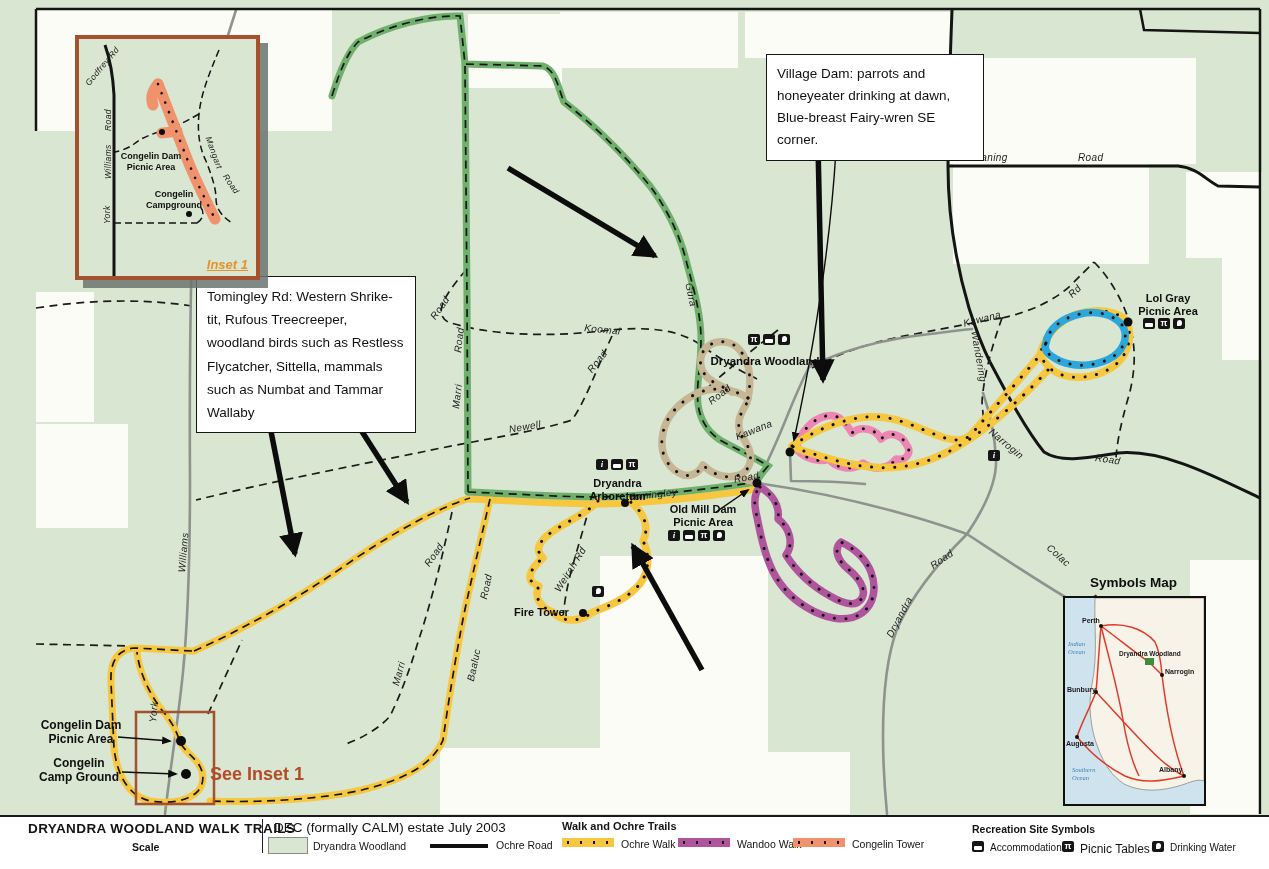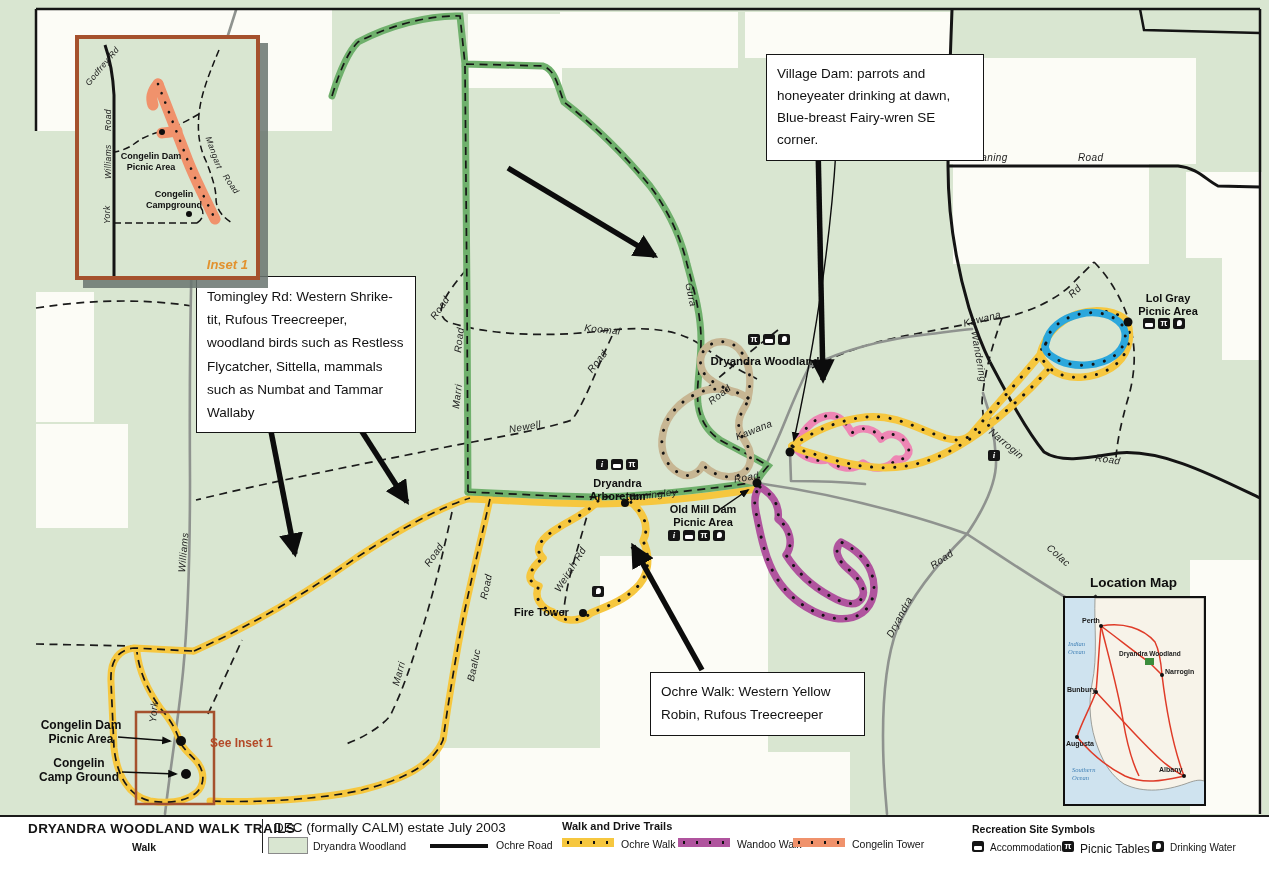--- a/index.html
+++ b/index.html
@@ -22,21 +22,21 @@
   .sym-picnic::after{content:"\03c0";font-size:9px;}
   .sym-accom::after{content:"";left:2px;right:2px;top:5px;bottom:2px;background:#fff;border-radius:1px;}
   .sym-water::after{content:"";left:3.5px;width:5px;top:2px;height:6px;background:#fff;border-radius:50% 50% 50% 0;}
   
   #inset{position:absolute;left:75px;top:35px;width:177px;height:237px;
          border:4px solid var(--inset-border,#a5512d);background:var(--map-green,#d9e6d1);
          box-shadow:8px 8px 0 rgba(104,116,112,.85);}
   #inset .rl{font-size:8.5px;}
   #inset .pl{font-size:9px;}
   #inset-title{position:absolute;right:8px;bottom:4px;font:bold italic 13px "Liberation Sans",sans-serif;
-               color:var(--inset-title,#e2922e);}
+               color:var(--inset-title,#e2922e);text-decoration:underline;}
   
   #locmap{position:absolute;left:1063px;top:596px;width:139px;height:206px;
           border:2.5px solid #101010;background:#cfe3ef;}
   #locmap .ll{position:absolute;font:bold 7px/1.15 "Liberation Sans",sans-serif;color:#1a1a1a;white-space:pre-line;}
   #locmap .lo{position:absolute;font:italic 6.5px/1.2 "Liberation Serif",serif;color:#3d7fb5;white-space:pre-line;}
   #locmap-title{position:absolute;left:1090px;top:575px;font:bold 13.5px "Liberation Sans",sans-serif;color:#0d0d0d;}
   
   #legend{position:absolute;left:0;top:815px;width:1269px;height:54px;background:#fff;
           border-top:2px solid #1a1a1a;color:#141414;}
   #legend .t{position:absolute;white-space:nowrap;}
@@ -228,21 +228,21 @@
 Arboretum</div>
   <div class="pl" style="left:647px;top:503px;width:112px">Old Mill Dam
 Picnic Area</div>
   <div class="pl" style="left:1128px;top:292px;width:80px">Lol Gray
 Picnic Area</div>
   <div class="pl" style="left:514px;top:606px;white-space:nowrap">Fire Tower</div>
   <div class="pl" style="left:25px;top:718px;width:112px;font-size:12px">Congelin Dam
 Picnic Area</div>
   <div class="pl" style="left:20px;top:756px;width:118px;font-size:12px">Congelin
 Camp Ground</div>
-  <div class="pl" style="left:210px;top:736px;font-size:12px;color:var(--see-inset-text)">See Inset 1</div>
+  <div class="pl" style="left:210px;top:764px;font-size:18px;color:var(--see-inset-text)">See Inset 1</div>
 
   <div class="symrow" style="left:748px;top:334px">
     <span class="sym sym-picnic"></span>
     <span class="sym sym-accom"></span>
     <span class="sym sym-water"></span>
   </div>
   <div class="symrow" style="left:596px;top:459px">
     <span class="sym sym-info"></span>
     <span class="sym sym-accom"></span>
     <span class="sym sym-picnic"></span>
@@ -260,21 +260,20 @@
   </div>
   <div class="symrow" style="left:988px;top:450px">
     <span class="sym sym-info"></span>
   </div>
   <div class="symrow" style="left:592px;top:586px">
     <span class="sym sym-water"></span>
   </div>
 
   <div class="box" style="left:196px;top:276px;width:198px;line-height:1.72">Tomingley Rd: Western Shrike-tit, Rufous Treecreeper, woodland birds such as Restless Flycatcher, Sittella, mammals such as Numbat and Tammar Wallaby</div>
   <div class="box" style="left:766px;top:54px;width:196px">Village Dam: parrots and honeyeater drinking at dawn, Blue-breast Fairy-wren SE corner.</div>
-  <div class="box" style="left:650px;top:672px;width:193px;line-height:1.7">Ochre Walk: Western Yellow Robin, Rufous Treecreeper</div>
 
   <div id="inset">
     <svg width="177" height="237" viewBox="0 0 177 237" style="position:absolute;left:0;top:0">
       <path d="M 26,6 C 31,20 34,38 35,56 L 35,237" stroke="#141414" stroke-width="3" fill="none"></path>
       <g stroke="#141414" stroke-width="1.5" fill="none" stroke-dasharray="7 4">
         <path d="M 140,11 C 130,35 122,55 120,75 C 118,95 121,110 127,122 C 132,135 137,148 137,160 C 137,171 145,179 153,184"></path>
         <path d="M 120,75 C 106,83 94,89 84,92 C 72,95 62,99 55,105 C 48,110 41,112 36,113"></path>
         <path d="M 35,184 L 118,184"></path>
         <path d="M 118,184 C 125,180 126,171 120,167"></path>
       </g>
@@ -295,21 +294,21 @@
     <div class="rl" style="left:23px;top:185px;transform:rotate(-90deg)">York</div>
     <div class="rl" style="left:134px;top:96px;transform:rotate(70deg)">Mangart</div>
     <div class="rl" style="left:150px;top:133px;transform:rotate(55deg)">Road</div>
     <div class="pl" style="left:24px;top:112px;width:96px">Congelin Dam
 Picnic Area</div>
     <div class="pl" style="left:47px;top:150px;width:96px">Congelin
 Campground</div>
     <div id="inset-title">Inset 1</div>
   </div>
 
-  <div id="locmap-title">Location Map</div>
+  <div id="locmap-title">Symbols Map</div>
   <div id="locmap">
     <svg width="139" height="206" viewBox="0 0 139 206" style="position:absolute;left:0;top:0">
       <path d="M 30,0 C 29,28 33,58 27,86 C 23,106 25,130 33,150 C 39,166 47,178 59,186 C 80,196 102,192 120,186 C 128,183 134,181 139,183 L 139,0 Z" fill="#f7f3e9" stroke="#8a8a84" stroke-width="0.8"></path>
       <g stroke="#df3b28" stroke-width="1.5" fill="none">
         <path d="M 36,28 C 34,50 33,72 31,94"></path>
         <path d="M 31,94 C 24,112 16,126 12,139"></path>
         <path d="M 36,28 C 55,42 72,56 84,64 L 97,77"></path>
         <path d="M 97,77 C 101,110 107,146 119,178"></path>
         <path d="M 31,94 C 52,116 74,142 96,162 C 105,170 113,175 119,178"></path>
         <path d="M 12,139 C 28,158 44,170 60,178 C 80,187 100,182 119,178"></path>
@@ -332,28 +331,28 @@
     <div class="ll" style="left:100px;top:70px">Narrogin</div>
     <div class="ll" style="left:2px;top:88px">Bunbury</div>
     <div class="ll" style="left:1px;top:142px">Augusta</div>
     <div class="lo" style="left:7px;top:168px">Southern
 Ocean</div>
     <div class="ll" style="left:94px;top:168px">Albany</div>
   </div>
 
   <div id="legend">
     <div class="t" style="left:28px;top:4px;font:bold 13.5px 'Liberation Sans',sans-serif;letter-spacing:.4px">DRYANDRA  WOODLAND WALK TRAILS</div>
-    <div class="t" style="left:132px;top:24px;font:bold 10.5px 'Liberation Sans',sans-serif">Walk</div>
+    <div class="t" style="left:132px;top:24px;font:bold 10.5px 'Liberation Sans',sans-serif">Scale</div>
     <div id="lg-divider"></div>
     <div class="t" style="left:274px;top:3px;font:13.5px 'Liberation Sans',sans-serif">DEC (formally CALM) estate July 2003</div>
     <div class="swatch-green" style="left:268px;top:20px"></div>
     <div class="t" style="left:313px;top:23px;font-size:10.5px">Dryandra Woodland</div>
     <div class="sealed-bar" style="left:430px;top:27px"></div>
     <div class="t" style="left:496px;top:22px;font-size:10.5px">Ochre Road</div>
-    <div class="t" style="left:562px;top:3px;font:bold 11px 'Liberation Sans',sans-serif">Walk and Drive Trails</div>
+    <div class="t" style="left:562px;top:3px;font:bold 11px 'Liberation Sans',sans-serif">Walk and Ochre Trails</div>
     <div class="sw" style="left:562px;top:21px;background-color:var(--ochre);background-image:radial-gradient(circle 1.5px at 6px 4.5px,#111 97%,transparent)"></div>
     <div class="t" style="left:621px;top:21px;font-size:10.5px">Ochre Walk</div>
     <div class="sw" style="left:678px;top:21px;background-color:var(--wandoo);background-image:radial-gradient(circle 1.5px at 6px 4.5px,#111 97%,transparent)"></div>
     <div class="t" style="left:737px;top:21px;font-size:10.5px">Wandoo Walk</div>
     <div class="sw" style="left:793px;top:21px;background-color:var(--congelin-trail);background-image:radial-gradient(circle 1.5px at 6px 4.5px,#111 97%,transparent)"></div>
     <div class="t" style="left:852px;top:21px;font-size:10.5px">Congelin Tower</div>
     <div class="t" style="left:972px;top:6px;font:bold 10.5px 'Liberation Sans',sans-serif">Recreation Site Symbols</div>
     <span class="sym sym-accom" style="position:absolute;left:972px;top:24px"></span>
     <div class="t" style="left:990px;top:25px;font-size:10px">Accommodation</div>
     <span class="sym sym-picnic" style="position:absolute;left:1062px;top:24px"></span>

